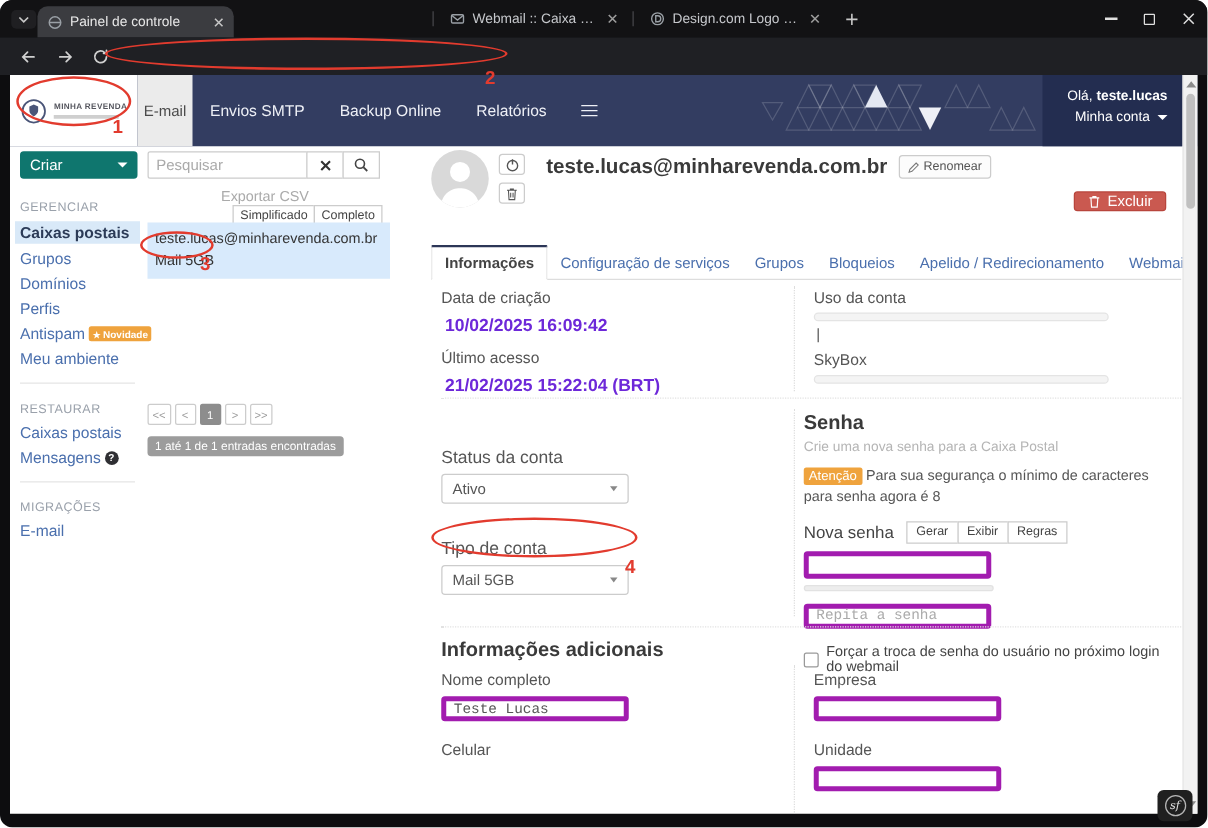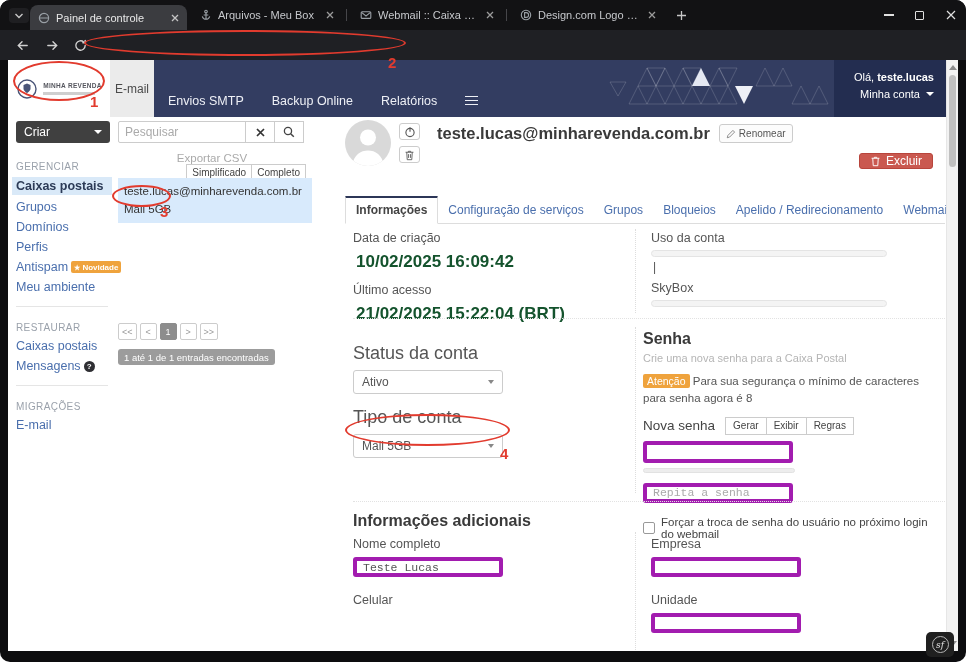--- a/index.html
+++ b/index.html
@@ -34,32 +34,32 @@
 
   
   .app { position:absolute; left:8px; top:60px; width:950px; height:591px; background:#fff; overflow:hidden; }
 
   
   .appnav { position:absolute; left:0; top:0; width:100%; height:57px; background:#333d61; }
   .brand { position:absolute; left:0; top:0; width:102px; height:57px; background:#fff; display:flex; align-items:center; justify-content:center; gap:5px; }
   .brandname { font-size:6.5px; font-weight:bold; color:#55565e; letter-spacing:.3px; }
   .brandline { width:52px; height:2.5px; background:#cfcfcf; margin-top:3px; }
   .nav-email { position:absolute; left:102px; top:0; width:44px; height:57px; background:#ebebeb; color:#4a4a4a; font-size:12px; display:flex; align-items:center; justify-content:center; }
-  .navitems { position:absolute; left:146px; top:12px; height:57px; display:flex; align-items:center; }
+  .navitems { position:absolute; left:146px; top:0; height:57px; display:flex; align-items:center; }
   .navitem { padding:0 14px; color:#eef0f6; font-size:12.5px; white-space:nowrap; }
   .hamb { padding:0 14px; display:flex; flex-direction:column; gap:2.5px; }
   .hamb i { display:block; width:13px; height:1.6px; background:#eef0f6; }
   .tripattern { position:absolute; left:588px; top:0; }
   .greeting { position:absolute; right:12px; top:0; width:112px; height:57px; background:#232d50; color:#fff; text-align:right; padding:11px 12px 0 0; font-size:11px; }
   .greeting .row2 { margin-top:5px; display:flex; justify-content:flex-end; align-items:center; gap:6px; }
   .caret { width:0; height:0; border-left:4px solid transparent; border-right:4px solid transparent; border-top:4px solid currentColor; }
 
   
   .sidebar { position:absolute; left:8px; top:61px; width:100px; font-size:12.5px; }
-  .btn-create { width:94px; height:22px; background:#404040; border-radius:3px; color:#fff; font-size:12px; display:flex; align-items:center; justify-content:space-between; padding:0 8px; }
+  .btn-create { width:94px; height:22px; background:#0f766e; border-radius:3px; color:#fff; font-size:12px; display:flex; align-items:center; justify-content:space-between; padding:0 8px; }
   .sideheader { margin-top:15px; font-size:10px; color:#9aa1ab; letter-spacing:.4px; height:12px; }
   .sideitem { margin-top:4px; height:16px; display:flex; align-items:center; gap:3px; color:#4a6fad; white-space:nowrap; }
   .sideitem.active { background:#d9e9f8; color:#2c3b57; font-weight:bold; width:100px; padding-left:4px; margin-left:-4px; height:18px; }
   .badge-nov { background:#efa33d; color:#fff; font-size:8px; font-weight:bold; padding:1.5px 3px; border-radius:2px; display:flex; align-items:center; gap:2px; }
   .star-ic::before { content:"★"; font-size:7px; color:#fff; }
   .badge-q { width:11px; height:11px; border-radius:50%; background:#2f2f33; color:#fff; font-size:8px; font-weight:bold; display:flex; align-items:center; justify-content:center; }
   .sidedivider { border-top:1px solid #e5e5e5; margin:11px 8px 0 0; }
 
   
   .listpanel { position:absolute; left:110px; top:61px; width:196px; }
@@ -84,30 +84,30 @@
   .minibtns { position:absolute; left:54px; top:6px; display:flex; flex-direction:column; gap:6px; }
   .minibtn { width:21px; height:17px; border:1px solid #ccc; border-radius:3px; background:#fff; display:flex; align-items:center; justify-content:center; }
   .titlerow { position:absolute; left:92px; top:7px; display:flex; align-items:center; gap:9px; }
   .pgtitle { font-size:16.5px; font-weight:bold; color:#3a3a3a; white-space:nowrap; }
   .btn-rename { display:flex; align-items:center; gap:3px; border:1px solid #ccc; background:#fcfcfc; border-radius:3px; font-size:10px; color:#555; padding:3px 6px; }
   .btn-delete { position:absolute; right:12px; top:3px; display:flex; align-items:center; gap:5px; background:#ca5950; border:1px solid #b8453c; color:#fff; font-size:12px; padding:0 10px; border-radius:3px;margin-top:33px; }
   .acct-tabs { position:absolute; left:0; top:79px; width:600px; display:flex; border-bottom:1px solid #ddd; align-items:flex-end; }
   .atab { padding:5px 10px 6px; font-size:12px; color:#4a6fad; white-space:nowrap; }
   .atab.active { color:#444; font-weight:bold; background:#fff; border:1px solid #ddd; border-top:2px solid #2c3657; border-bottom:1px solid #fff; margin-bottom:-1px; border-radius:1px 1px 0 0; }
   .lbl { font-size:12.5px; color:#555; }
-  .val { font-size:17px; font-weight:bold; color:#14532d; margin:7px 0 11px 3px; }
+  .val { font-size:14px; font-weight:bold; color:#6d28d9; margin:7px 0 11px 3px; }
   .info-left { position:absolute; left:8px; top:114px; }
   .vdiv { position:absolute; border-left:1px dotted #ddd; }
   .info-right { position:absolute; left:306px; top:114px; width:236px; }
   .bar { height:7px; background:#f4f4f4; border:1px solid #e4e4e4; border-radius:4px; margin-top:5px; }
   .usagemark { font-size:12px; color:#555; margin:3px 0 7px 2px; }
   .hdiv { position:absolute; left:8px; right:0; border-top:1px dotted #e2e2e2; }
   .seccol h2 { font-size:16px; color:#3a3a3a; font-weight:bold; }
   .sub { font-size:11px; color:#b5b5b5; margin-top:4px; }
-  .flabel { font-size:18px; color:#555; margin-top:13px; }
+  .flabel { font-size:14px; color:#555; margin-top:27px; }
   .selectbox { margin-top:6px; width:150px; height:24px; border:1px solid #ccc; border-radius:3px; display:flex; align-items:center; padding:0 8px; font-size:12px; color:#555; }
   .selectbox .caret { margin-left:auto; color:#888; border-left-width:3.5px; border-right-width:3.5px; }
   .statuscol { position:absolute; left:8px; top:213px; width:272px; }
   .senhacol { position:absolute; left:298px; top:213px; width:300px; }
   .warn { margin-top:9px; font-size:11.5px; color:#555; line-height:1.5; }
   .badge-warn { background:#efa33d; color:#fff; font-size:10.5px; padding:1px 4px; border-radius:2px; }
   .novarow { margin-top:9px; display:flex; align-items:center; }
   .novarow .nlbl { font-size:13.5px; color:#444; }
   .minis { margin-left:10px; display:flex; }
   .minib { font-size:10px; padding:2.5px 7px; border:1px solid #ccc; background:#fff; color:#444; }
@@ -156,30 +156,20 @@
       <svg width="12" height="12" viewBox="0 0 12 12">
           <circle cx="6" cy="6" r="4.6" fill="none" stroke="#9aa0a6" stroke-width="1.2"></circle>
           <path d="M1.4 6h9.2" stroke="#9aa0a6" stroke-width="1.2"></path>
         </svg>
       <span class="ttl">Painel de controle</span>
       <svg width="8" height="8" viewBox="0 0 8 8">
           <path d="M1 1l6 6M7 1L1 7" stroke="#c4c4c4" stroke-width="1.3"></path>
         </svg>
     </div>
 
-    <div class="btab" style="left:192px; width:150px;">
-      <svg width="12" height="12" viewBox="0 0 12 12">
-          <circle cx="6" cy="2.6" r="1.3" fill="none" stroke="#9aa0a6" stroke-width="1.1"></circle>
-          <path d="M6 4v6M3.7 6h4.6M2.3 7.3C2.9 9.4 4.3 10.3 6 10.3s3.1-.9 3.7-3" fill="none" stroke="#9aa0a6" stroke-width="1.1"></path>
-        </svg>
-      <span class="ttl">Arquivos - Meu Box</span>
-      <svg width="8" height="8" viewBox="0 0 8 8">
-          <path d="M1 1l6 6M7 1L1 7" stroke="#9b9b9b" stroke-width="1.3"></path>
-        </svg>
-    </div>
     <div class="tabsep" style="left:346px;"></div>
 
     <div class="btab" style="left:352px; width:150px;">
       <svg width="12" height="12" viewBox="0 0 12 12">
           <rect x="1.2" y="2.8" width="9.6" height="6.6" rx="1" fill="none" stroke="#9aa0a6" stroke-width="1.1"></rect>
           <path d="M1.5 3.4L6 7l4.5-3.6" fill="none" stroke="#9aa0a6" stroke-width="1.1"></path>
         </svg>
       <span class="ttl">Webmail :: Caixa de entrada</span>
       <svg width="8" height="8" viewBox="0 0 8 8">
           <path d="M1 1l6 6M7 1L1 7" stroke="#9b9b9b" stroke-width="1.3"></path>

